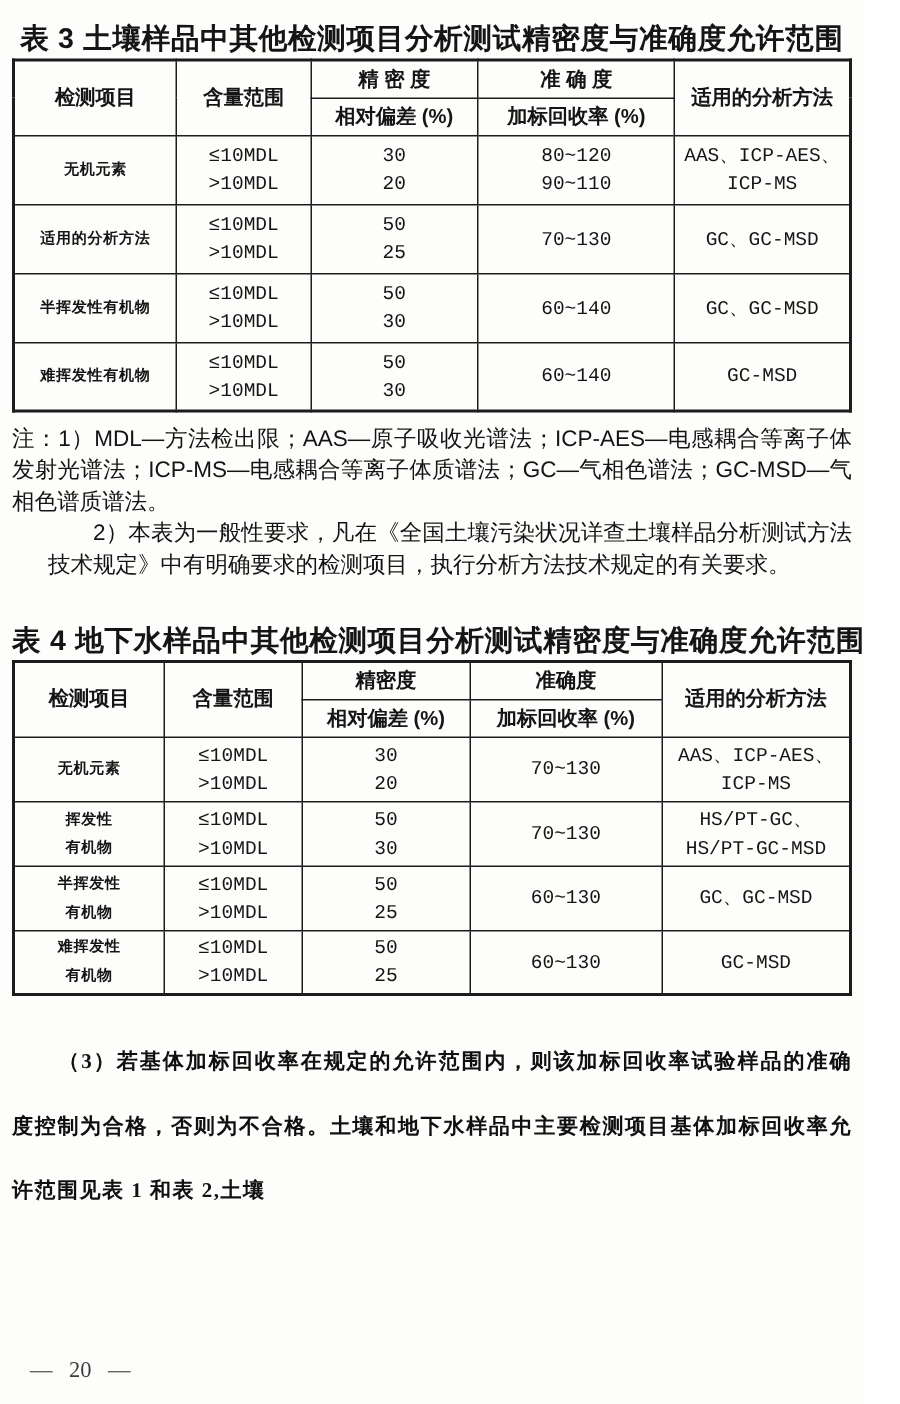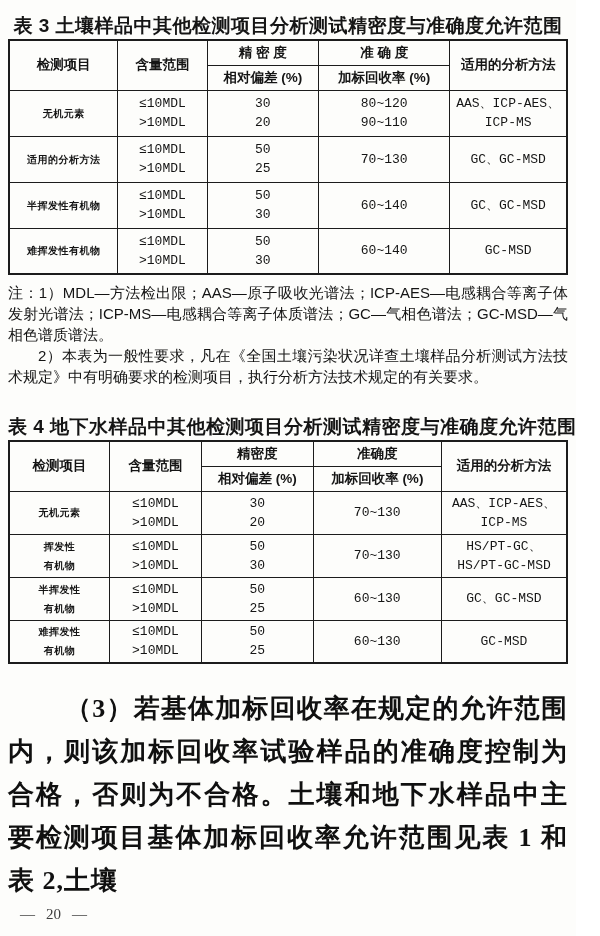--- a/index.html
+++ b/index.html
@@ -40,25 +40,25 @@
   td { font-size:13px; line-height:19px; }
   td.cjk { font-size:10px; font-weight:bold; letter-spacing:0.5px; }
   td.mono, .mono div { font-family:"Liberation Mono","DejaVu Sans Mono",monospace; font-size:13px; }
   .notes {
     margin-top:7px;
     font-size:15px;
     line-height:21px;
     text-align:justify;
     color:#141414;
   }
-  .notes p.indented { text-indent:2em; }
+  .notes p.indented { text-indent:2em;margin-left:24px; }
   .body-paragraph {
     margin-top:23px;
     font-family:"Liberation Serif", serif;
-    font-size:26px;
+    font-size:14px;
     line-height:43px;
     text-align:justify;
     text-indent:2.2em;
     letter-spacing:1px;
     color:#101010;
     font-weight:bold;
   }
   .footer {
     position:absolute;
     left:20px; bottom:13px;

